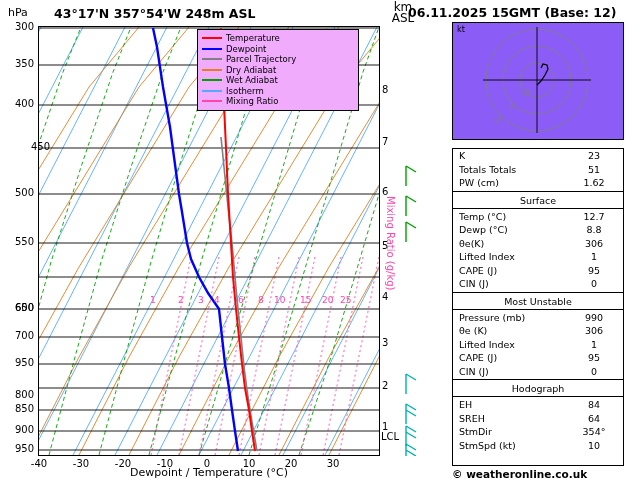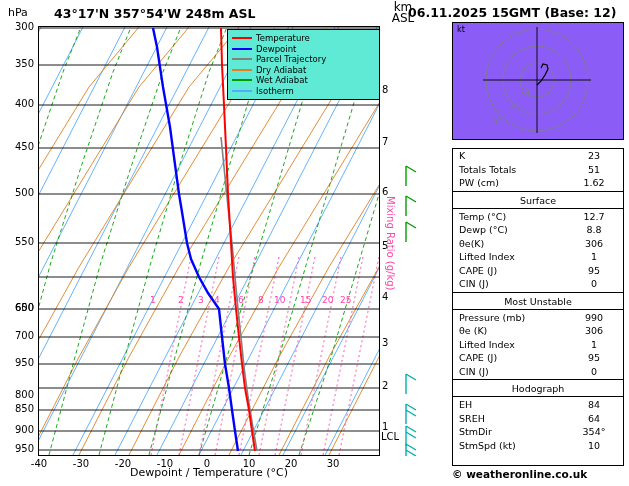--- a/index.html
+++ b/index.html
@@ -14,21 +14,21 @@
   .plotbox{position:absolute;left:38px;top:26px;width:342px;height:430px;border:1px solid #000;box-sizing:border-box;overflow:hidden;background:#fff;}
   .xaxis-label{position:absolute;left:38px;top:466px;width:342px;text-align:center;font-size:11px;}
   .ytick{position:absolute;right:0;font-size:10px;text-align:right;width:34px;}
   .xtick{position:absolute;font-size:10px;text-align:center;width:30px;top:458px;}
   .kmtick{position:absolute;font-size:10px;left:382px;width:18px;text-align:left;}
   .mixlabel{position:absolute;font-size:9px;color:#ff44aa;}
   .mixaxis{position:absolute;left:384px;top:196px;width:12px;font-size:10px;color:#ff44aa;
            writing-mode:vertical-rl;text-orientation:mixed;}
   .lcl{position:absolute;font-size:10px;left:381px;top:431px;}
 
-  .legend{position:absolute;left:198px;top:30px;width:152px;border:1px solid #000;background:#5eead4;padding:3px 4px;font-size:8.5px;line-height:10.5px;margin-left:30px;}
+  .legend{position:absolute;left:198px;top:30px;width:152px;border:1px solid #000;background:#f0abfc;padding:3px 4px;font-size:8.5px;line-height:10.5px;}
   .legend .row{display:flex;align-items:center;gap:4px;height:10.5px;}
   .legend .swatch{width:20px;height:0;border-top-width:2px;border-top-style:solid;flex:0 0 20px;}
 
   
   .dateline{position:absolute;left:408px;top:5px;font-size:12.5px;font-weight:bold;}
   .hodo-box{position:absolute;left:452px;top:22px;width:170px;height:116px;border:1px solid #000;background:#8b5cf6;}
   .kt{position:absolute;left:4px;top:2px;font-size:8px;}
   .info-box{position:absolute;left:452px;top:148px;width:170px;height:316px;border:1px solid #000;background:#fff;font-size:9.5px;}
   .info-box .hdr{text-align:center;padding:2px 0 1px;}
   .info-box .line{height:1px;background:#000;margin:1px 0;}
@@ -159,27 +159,31 @@
           <span>Dry Adiabat</span>
         </div>
         <div class="row">
           <span class="swatch" style="border-top-color:#00a000"></span>
           <span>Wet Adiabat</span>
         </div>
         <div class="row">
           <span class="swatch" style="border-top-color:#55aaff"></span>
           <span>Isotherm</span>
         </div>
+        <div class="row">
+          <span class="swatch" style="border-top-color:#ff44aa"></span>
+          <span>Mixing Ratio</span>
+        </div>
       </div>
     </div>
 
     <div class="ytick" style="top:21px;left:0;">300</div>
     <div class="ytick" style="top:58px;left:0;">350</div>
     <div class="ytick" style="top:98px;left:0;">400</div>
-    <div class="ytick" style="top:141px;left:0;">450</div>
+    <div class="ytick" style="top:141px;left:0;padding-left:16px;">450</div>
     <div class="ytick" style="top:187px;left:0;">500</div>
     <div class="ytick" style="top:236px;left:0;">550</div>
     <div class="ytick" style="top:270px;left:0;margin-top:32px;">600</div>
     <div class="ytick" style="top:302px;left:0;">650</div>
     <div class="ytick" style="top:330px;left:0;">700</div>
     <div class="ytick" style="top:357px;left:0;">950</div>
     <div class="ytick" style="top:381px;left:0;margin-top:8px;">800</div>
     <div class="ytick" style="top:403px;left:0;">850</div>
     <div class="ytick" style="top:424px;left:0;">900</div>
     <div class="ytick" style="top:443px;left:0;">950</div>

